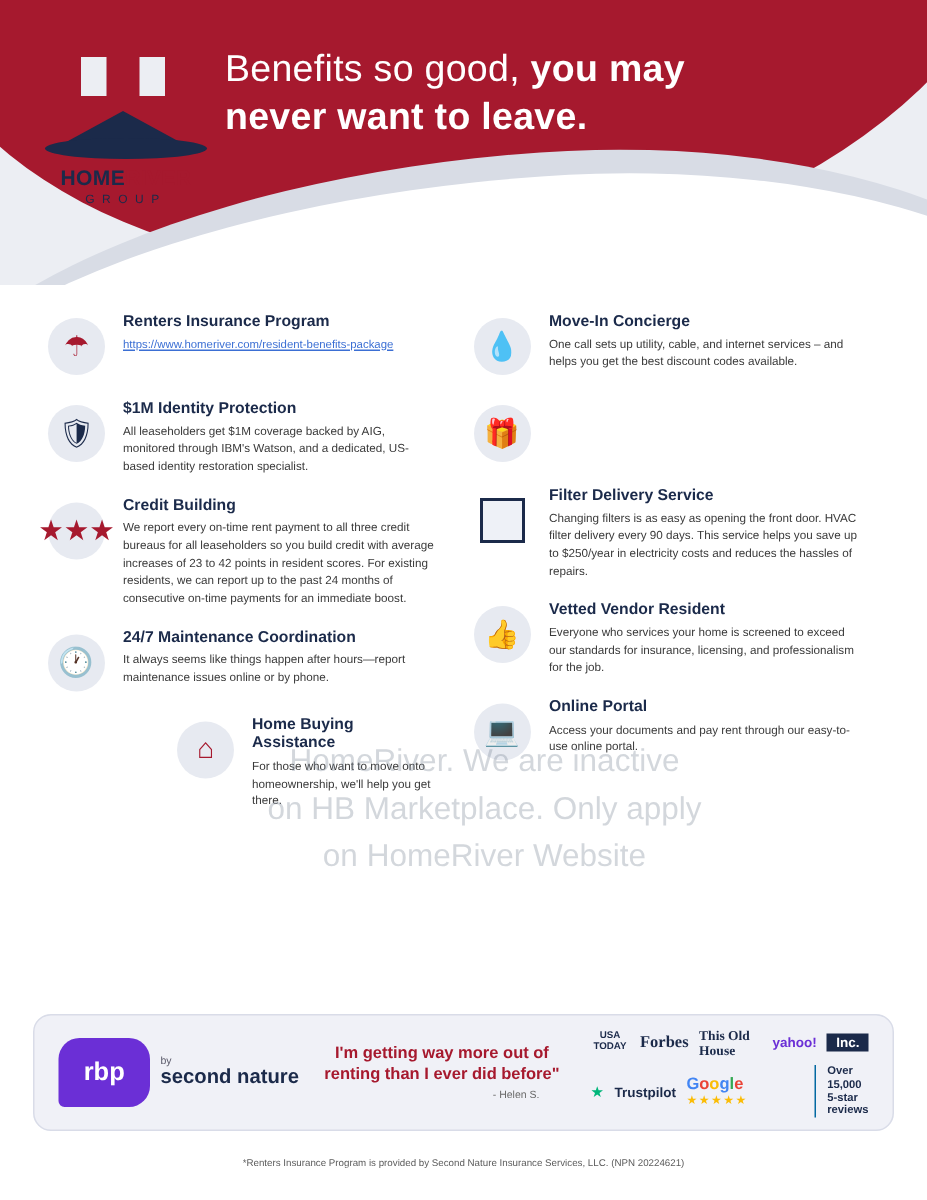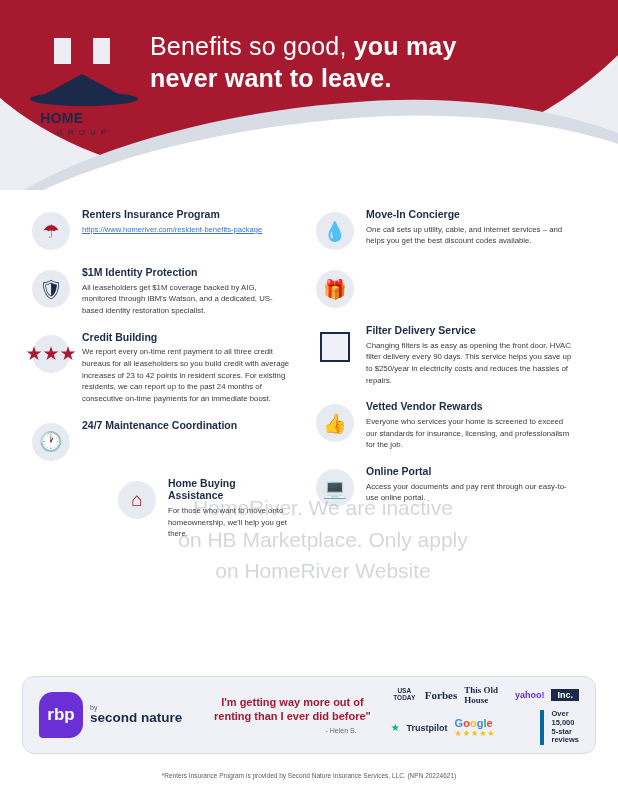--- a/index.html
+++ b/index.html
@@ -208,21 +208,21 @@
     width: 574px; height: 78px;
     background: #f0f1f7;
     border: 1px solid #d9dce8;
     border-radius: 12px;
     display: flex;
     align-items: center;
     padding: 0 16px;
   }
   .rbp-logo { display:flex; align-items:center; gap:7px; width:172px; }
   .rbp-badge {
-    width: 44px; height: 46px;
+    width: 61px; height: 46px;
     background: #6b2fd6;
     border-radius: 14px 14px 14px 4px;
     color: #fff;
     font-size: 17px;
     font-weight: 700;
     display:flex; align-items:center; justify-content:center;
   }
   .rbp-by { font-size: 7px; color:#5a5a6a; line-height:1.1; }
   .rbp-sn { font-size: 13.5px; font-weight: 700; color:#1b2a4a; line-height:1.1; }
 
@@ -332,20 +332,21 @@
       </div>
     </div>
 
     <div class="benefit">
       <div class="benefit-icon">
         <div class="ic-circle"></div>
           <div class="ic-glyph ic-navy">🕐</div>
       </div>
       <div class="benefit-body">
         <p class="benefit-title">24/7 Maintenance Coordination</p>
+        <p class="benefit-text">It always seems like things happen after hours—report maintenance issues online or by phone.</p>
       </div>
     </div>
 
     <div class="benefit" style="margin-left:86px;">
       <div class="benefit-icon">
         <div class="ic-circle"></div>
           <div class="ic-glyph">⌂</div>
       </div>
       <div class="benefit-body">
         <p class="benefit-title">Home Buying Assistance</p>
@@ -384,21 +385,21 @@
         <p class="benefit-text">Changing filters is as easy as opening the front door. HVAC filter delivery every 90 days. This service helps you save up to $250/year in electricity costs and reduces the hassles of repairs.</p>
       </div>
     </div>
 
     <div class="benefit">
       <div class="benefit-icon">
         <div class="ic-circle"></div>
           <div class="ic-glyph ic-navy">👍</div>
       </div>
       <div class="benefit-body">
-        <p class="benefit-title">Vetted Vendor Rewards</p>
+        <p class="benefit-title">Vetted Vendor Resident</p>
         <p class="benefit-text">Everyone who services your home is screened to exceed our standards for insurance, licensing, and professionalism for the job.</p>
       </div>
     </div>
 
     <div class="benefit">
       <div class="benefit-icon">
         <div class="ic-circle"></div>
           <div class="ic-glyph ic-navy">💻</div>
       </div>
       <div class="benefit-body">
@@ -436,21 +437,21 @@
       <div class="press-item press-yahoo">yahoo!</div>
       <div class="press-inc">Inc.</div>
     </div>
     <div class="press-row">
       <span class="press-star">★</span>
       <div class="press-trust">Trustpilot</div>
       <div style="text-align:left;">
         <div class="google-g"><span class="b">G</span><span class="r">o</span><span class="y">o</span><span class="b">g</span><span class="g">l</span><span class="r">e</span></div>
         <div class="gstars">★★★★★</div>
       </div>
-      <div style="border-left:4px solid #0369a1; padding-left:7px;margin-left:38px;">
+      <div style="border-left:1px solid #0369a1; padding-left:7px;margin-left:38px;">
         <div class="reviews">Over 15,000</div>
         <div class="reviews">5-star reviews</div>
       </div>
     </div>
   </div>
 </div>
 
 <div class="disclaimer">*Renters Insurance Program is provided by Second Nature Insurance Services, LLC. (NPN 20224621)</div>
 
 </body></html>

